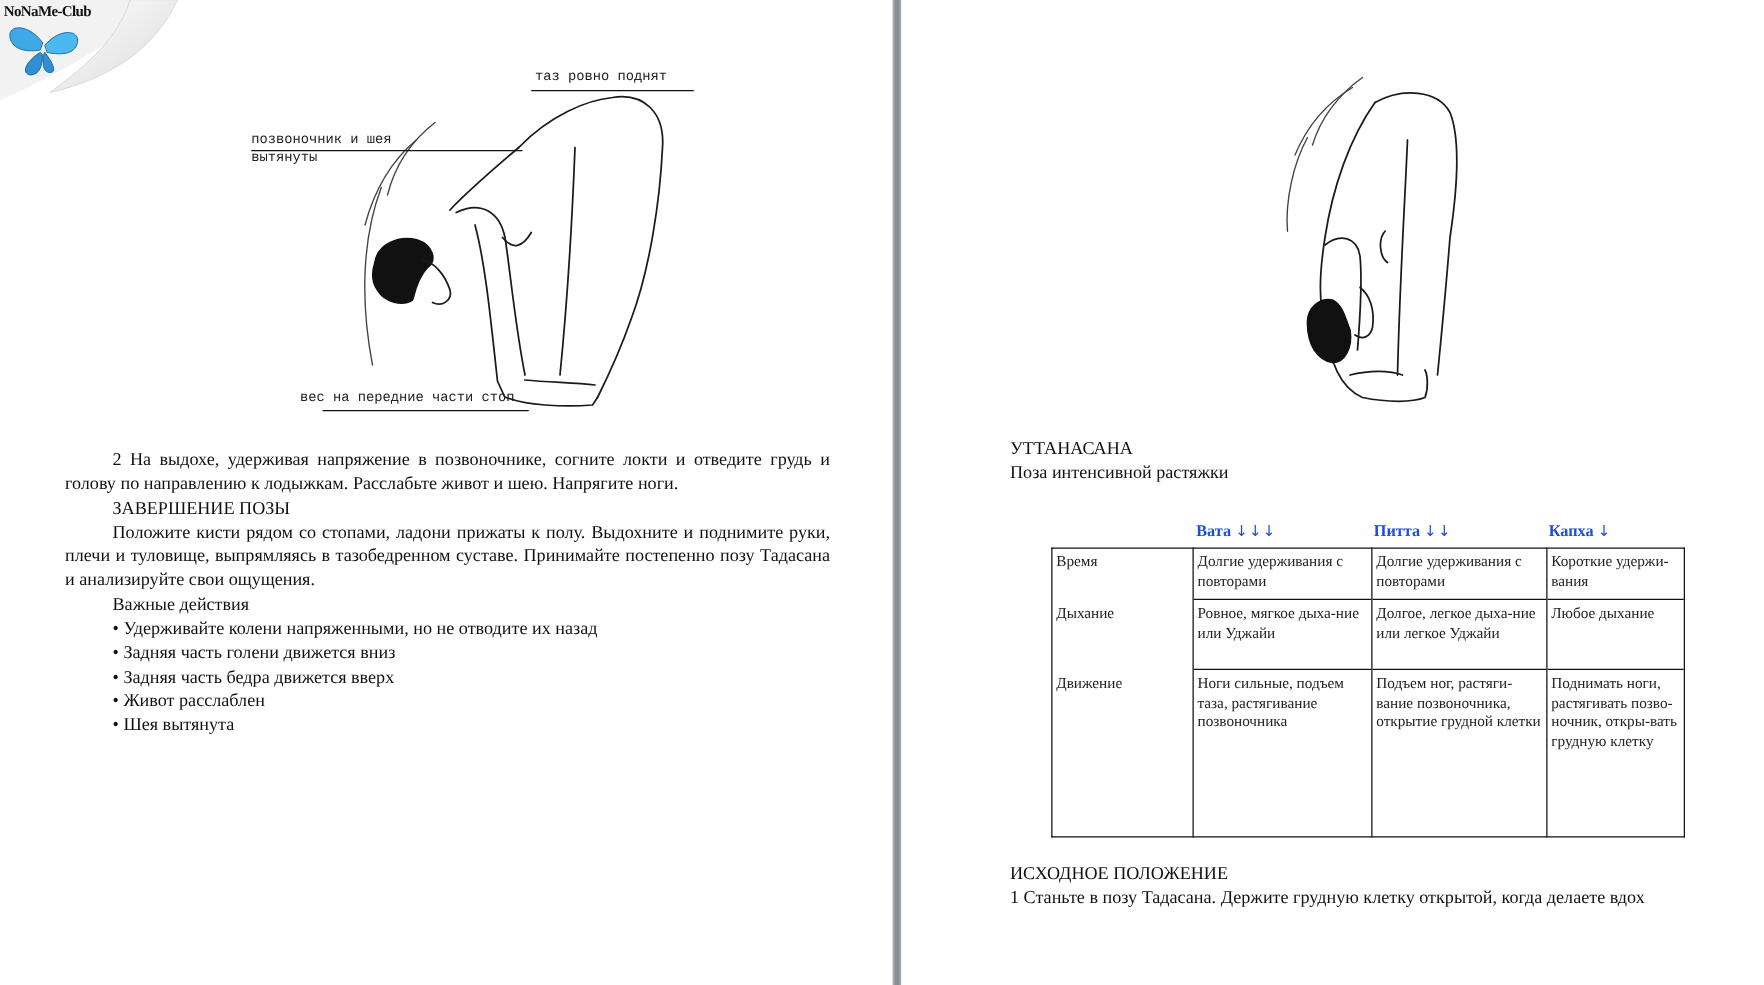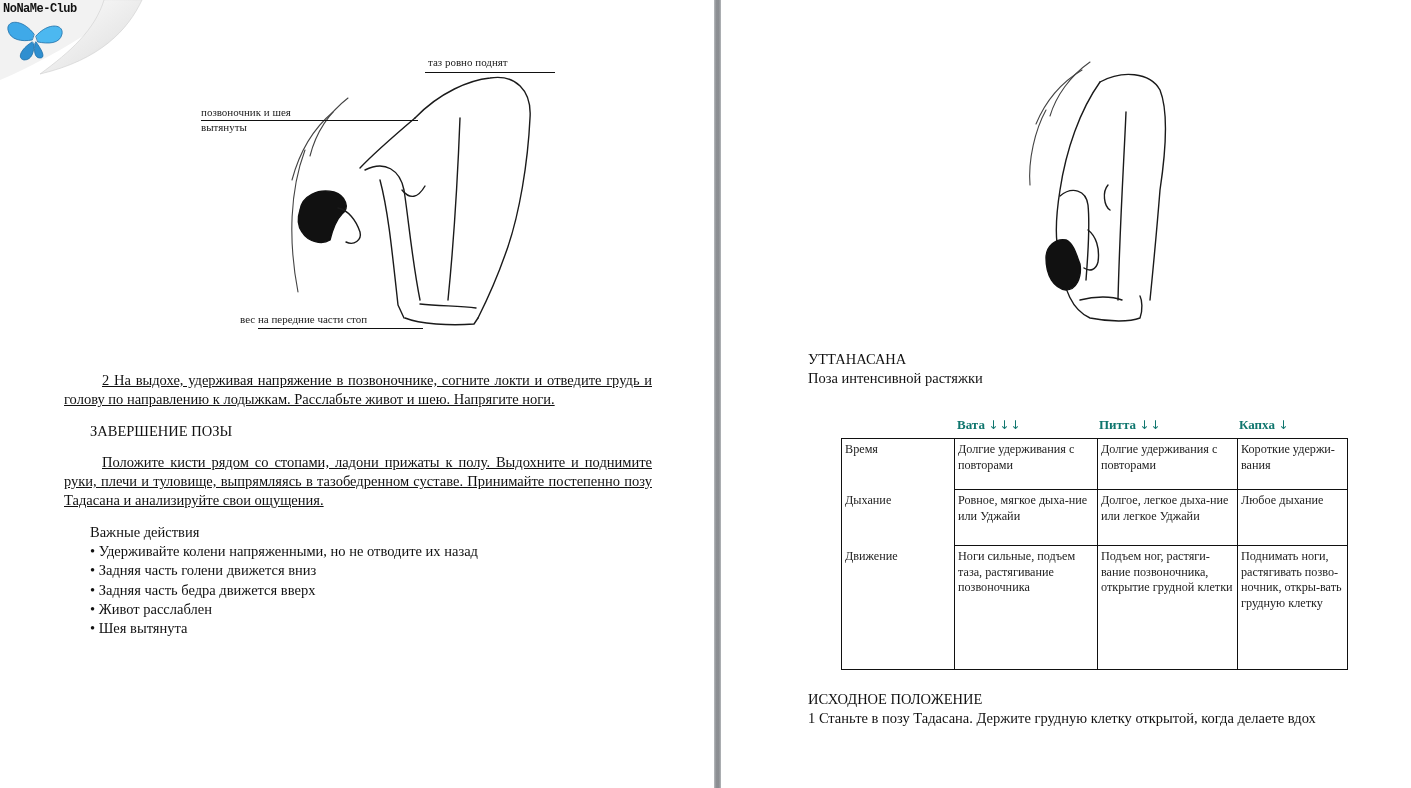--- a/index.html
+++ b/index.html
@@ -11,38 +11,38 @@
     }
     .page { position: absolute; top: 0; height: 788px; background: #fff; overflow: hidden; }
     .page-left { left: 0; width: 714px; }
     .gutter {
       position: absolute; left: 714px; top: 0; width: 7px; height: 788px;
       background: linear-gradient(to right, #b9bcbf 0, #8d9094 30%, #8a8d91 70%, #b5b8bb 100%);
     }
     
     .watermark { position: absolute; left: 0; top: 0; width: 142px; height: 80px; }
     .wm-text {
-      position: absolute; left: 3px; top: 2px; font-family: Liberation Mono, monospace;
+      position: absolute; left: 3px; top: 2px; font-family: Liberation Serif, serif;
       font-size: 12px; font-weight: bold; color: #111; letter-spacing: -0.5px;
     }
     
     .callout {
-      position: absolute; font-family: Liberation Serif, serif;
+      position: absolute; font-family: Liberation Mono, monospace;
       font-size: 11px; color: #222; line-height: 15px;
     }
     .callout-line { position: absolute; height: 1px; background: #111; }
     
     .text-block { position: absolute; font-size: 14.5px; line-height: 19.3px; }
-    .para { text-align: justify; text-indent: 38px; margin: 12px; text-decoration: underline; }
+    .para { text-align: justify; text-indent: 38px; margin: 0; }
     .heading { font-weight: normal; margin: 0; padding-left: 38px; }
     .bullets { margin: 0; padding-left: 38px; list-style: none; }
     .bullets li::before { content: "• "; }
     .title-block { position: absolute; left: 808px; top: 350px; font-weight: normal; font-size: 14.5px; line-height: 19px; }
     
-    .dosha-head { position: absolute; top: 417px; font-size: 13px; font-weight: bold; color: #0f766e; }
+    .dosha-head { position: absolute; top: 417px; font-size: 13px; font-weight: bold; color: #1d4ed8; }
     .arrows { font-family: "DejaVu Sans", sans-serif; font-size: 12px; font-weight: normal; letter-spacing: 1px; }
     table.dosha {
       position: absolute; left: 841px; top: 438px; width: 507px; height: 232px;
       border-collapse: collapse; font-size: 12.2px; line-height: 15.6px; color: #222;
     }
     table.dosha td { vertical-align: top; padding: 3px 3px 2px 3px; border-left: 1.3px solid #111; border-right: 1.3px solid #111; }
     table.dosha tr:first-child td { border-top: 1.3px solid #111; }
     table.dosha tr:last-child td { border-bottom: 1.3px solid #111; }
     table.dosha tr + tr td:not(:first-child) { border-top: 1.3px solid #111; }
     table.dosha td:first-child { width: 106px; }
@@ -150,21 +150,21 @@
   <span>Питта</span>
   <span class="arrows">↓↓</span>
 </div>
 <div class="dosha-head" style="left:1239px">
   <span>Капха</span>
   <span class="arrows">↓</span>
 </div>
 
 <table class="dosha">
   <tbody>
-      <tr style="height:51px">
+      <tr style="height:41px">
     <td>Время</td>
     <td>Долгие удерживания с повторами</td>
     <td>Долгие удерживания с повторами</td>
     <td>Короткие удержи-вания</td>
   </tr>
   <tr style="height:56px">
     <td>Дыхание</td>
     <td>Ровное, мягкое дыха-ние или Уджайи</td>
     <td>Долгое, легкое дыха-ние или легкое Уджайи</td>
     <td>Любое дыхание</td>

